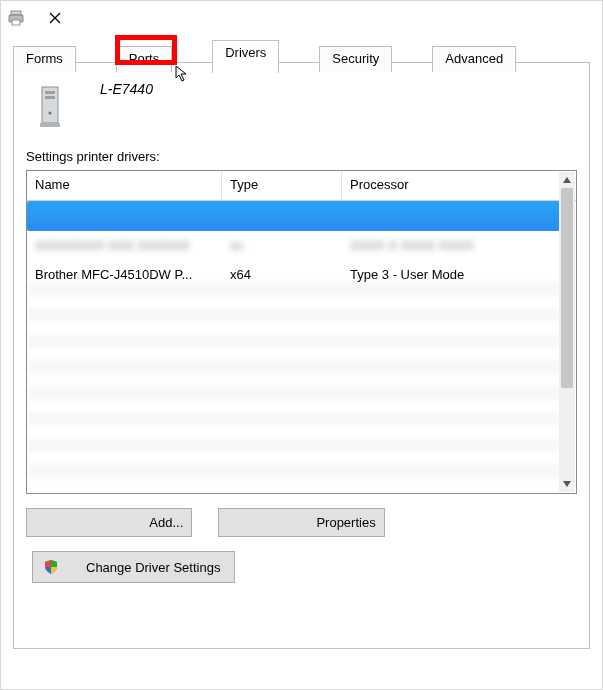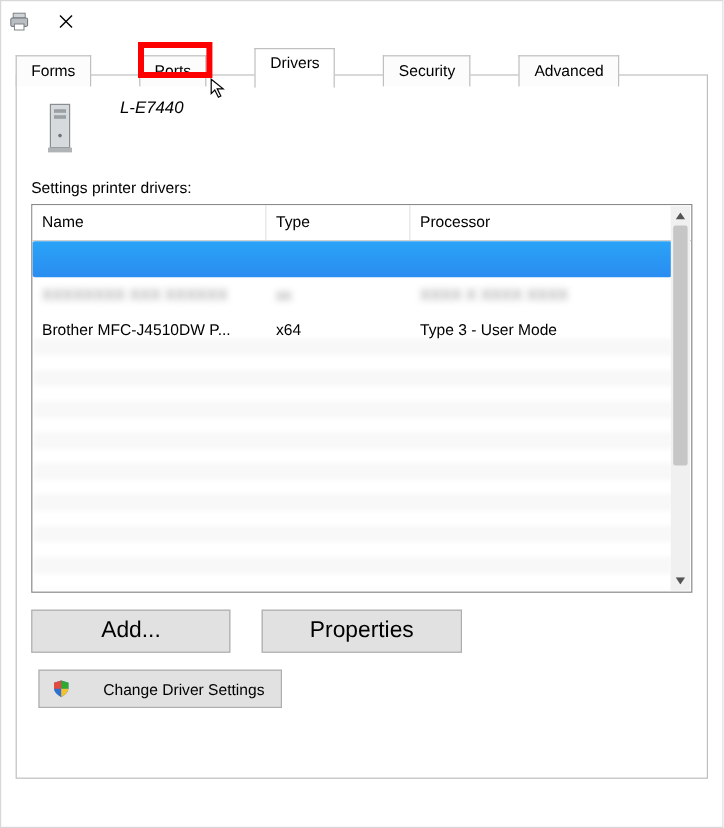--- a/index.html
+++ b/index.html
@@ -219,22 +219,22 @@
   .action-row {
     display: grid;
     grid-template-columns: 1fr 1fr 1fr;
     gap: 26px;
     margin-top: 14px;
   }
   .win-btn {
     border: 1px solid #adadad;
     background: #e1e1e1;
     padding: 6px 8px;
-    font-size: 19px;
-    text-align: center;
+    font-size: 13px;
+    text-align: right;
   }
   .change-settings {
     display: inline-flex;
     align-items: center;
     justify-content: center;
     margin-top: 14px;
     margin-left: 6px;
     padding-left: 10px;
     padding-right: 14px;
     border: 1px solid #adadad;

